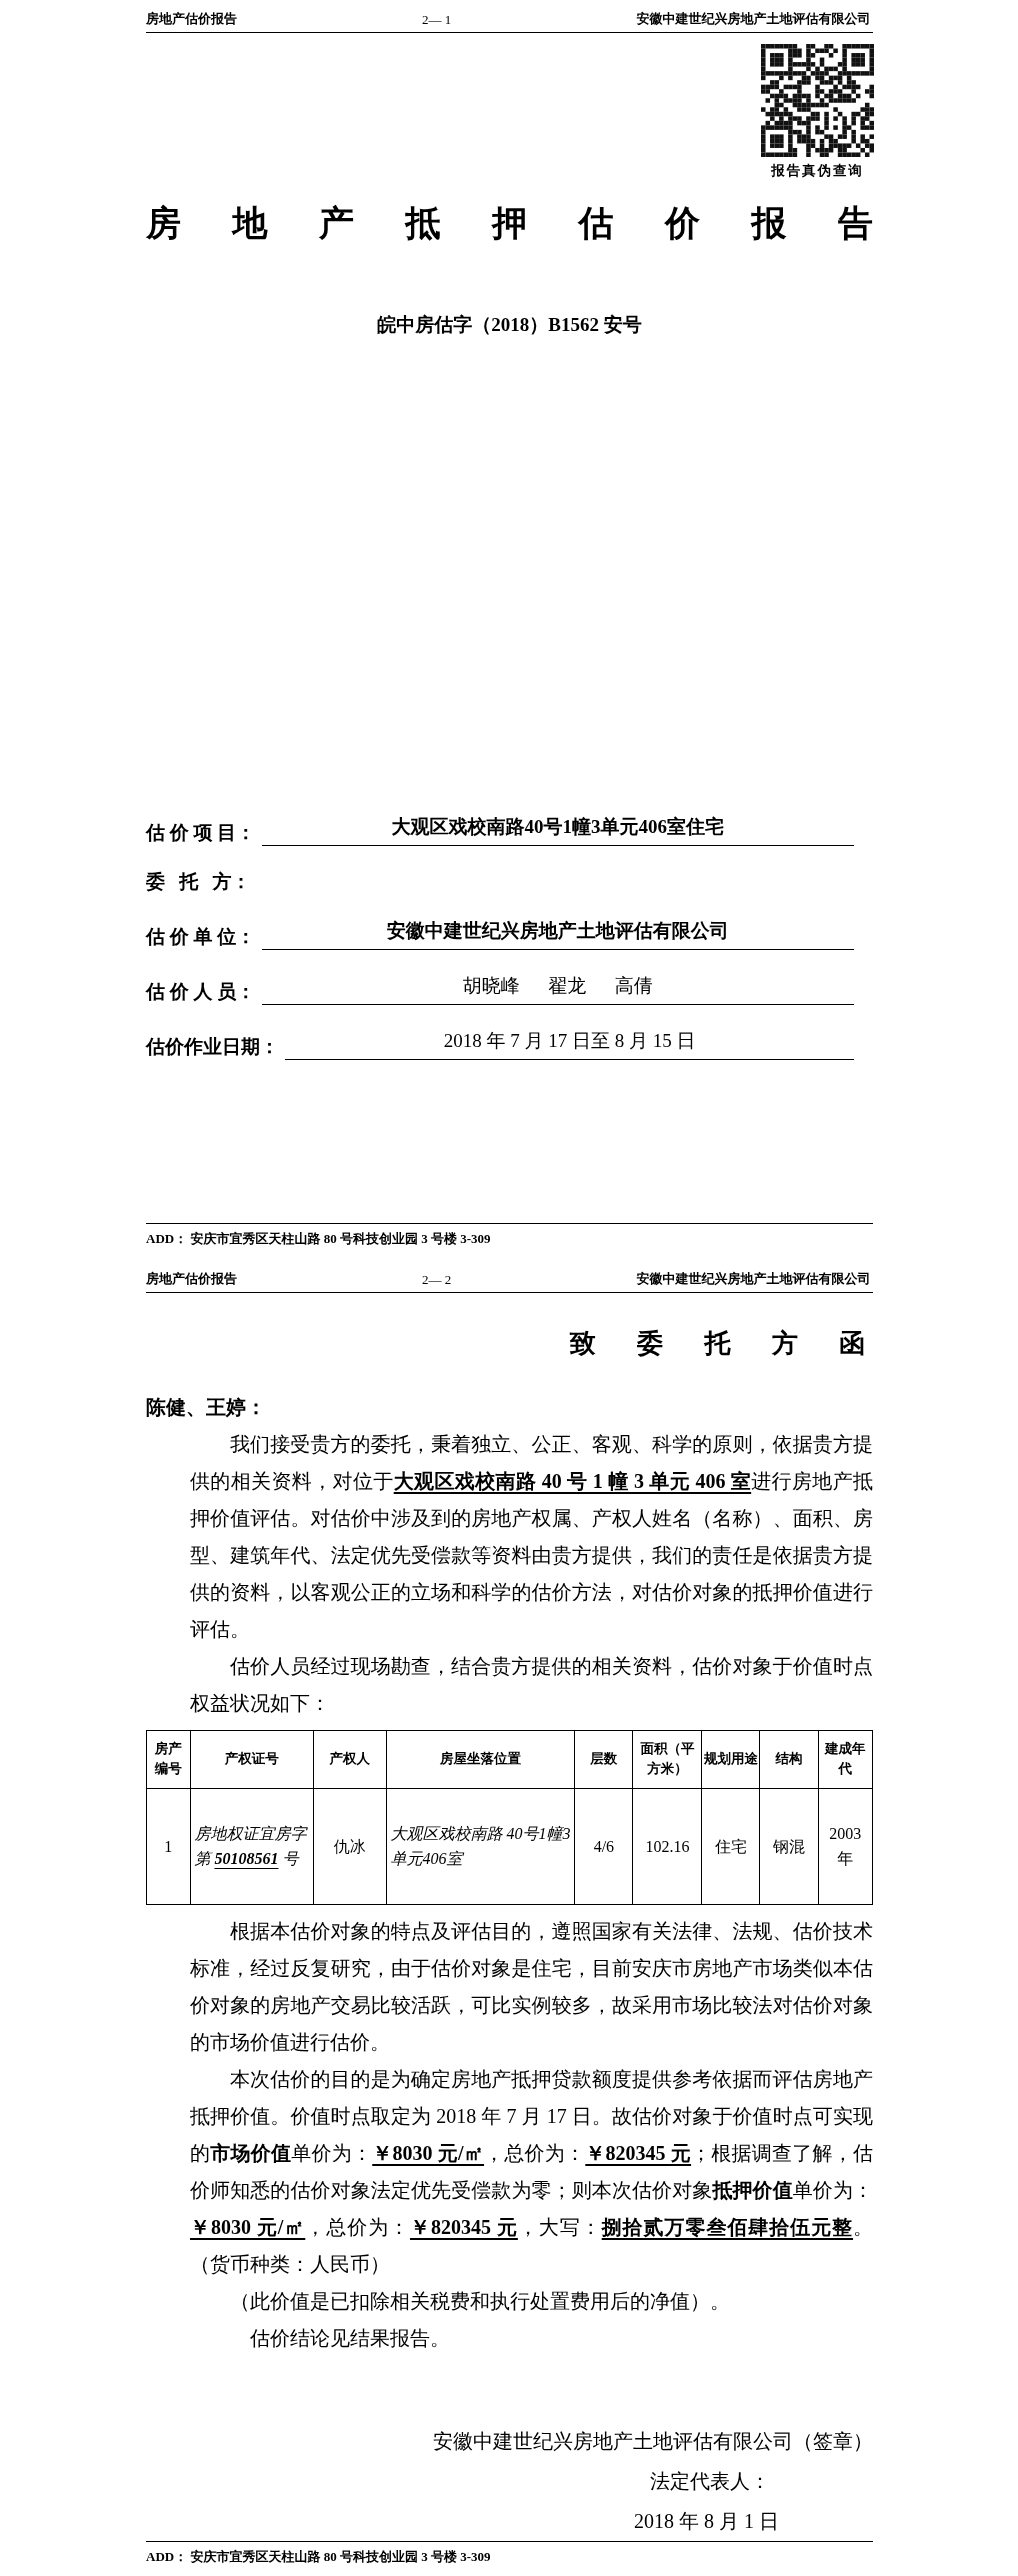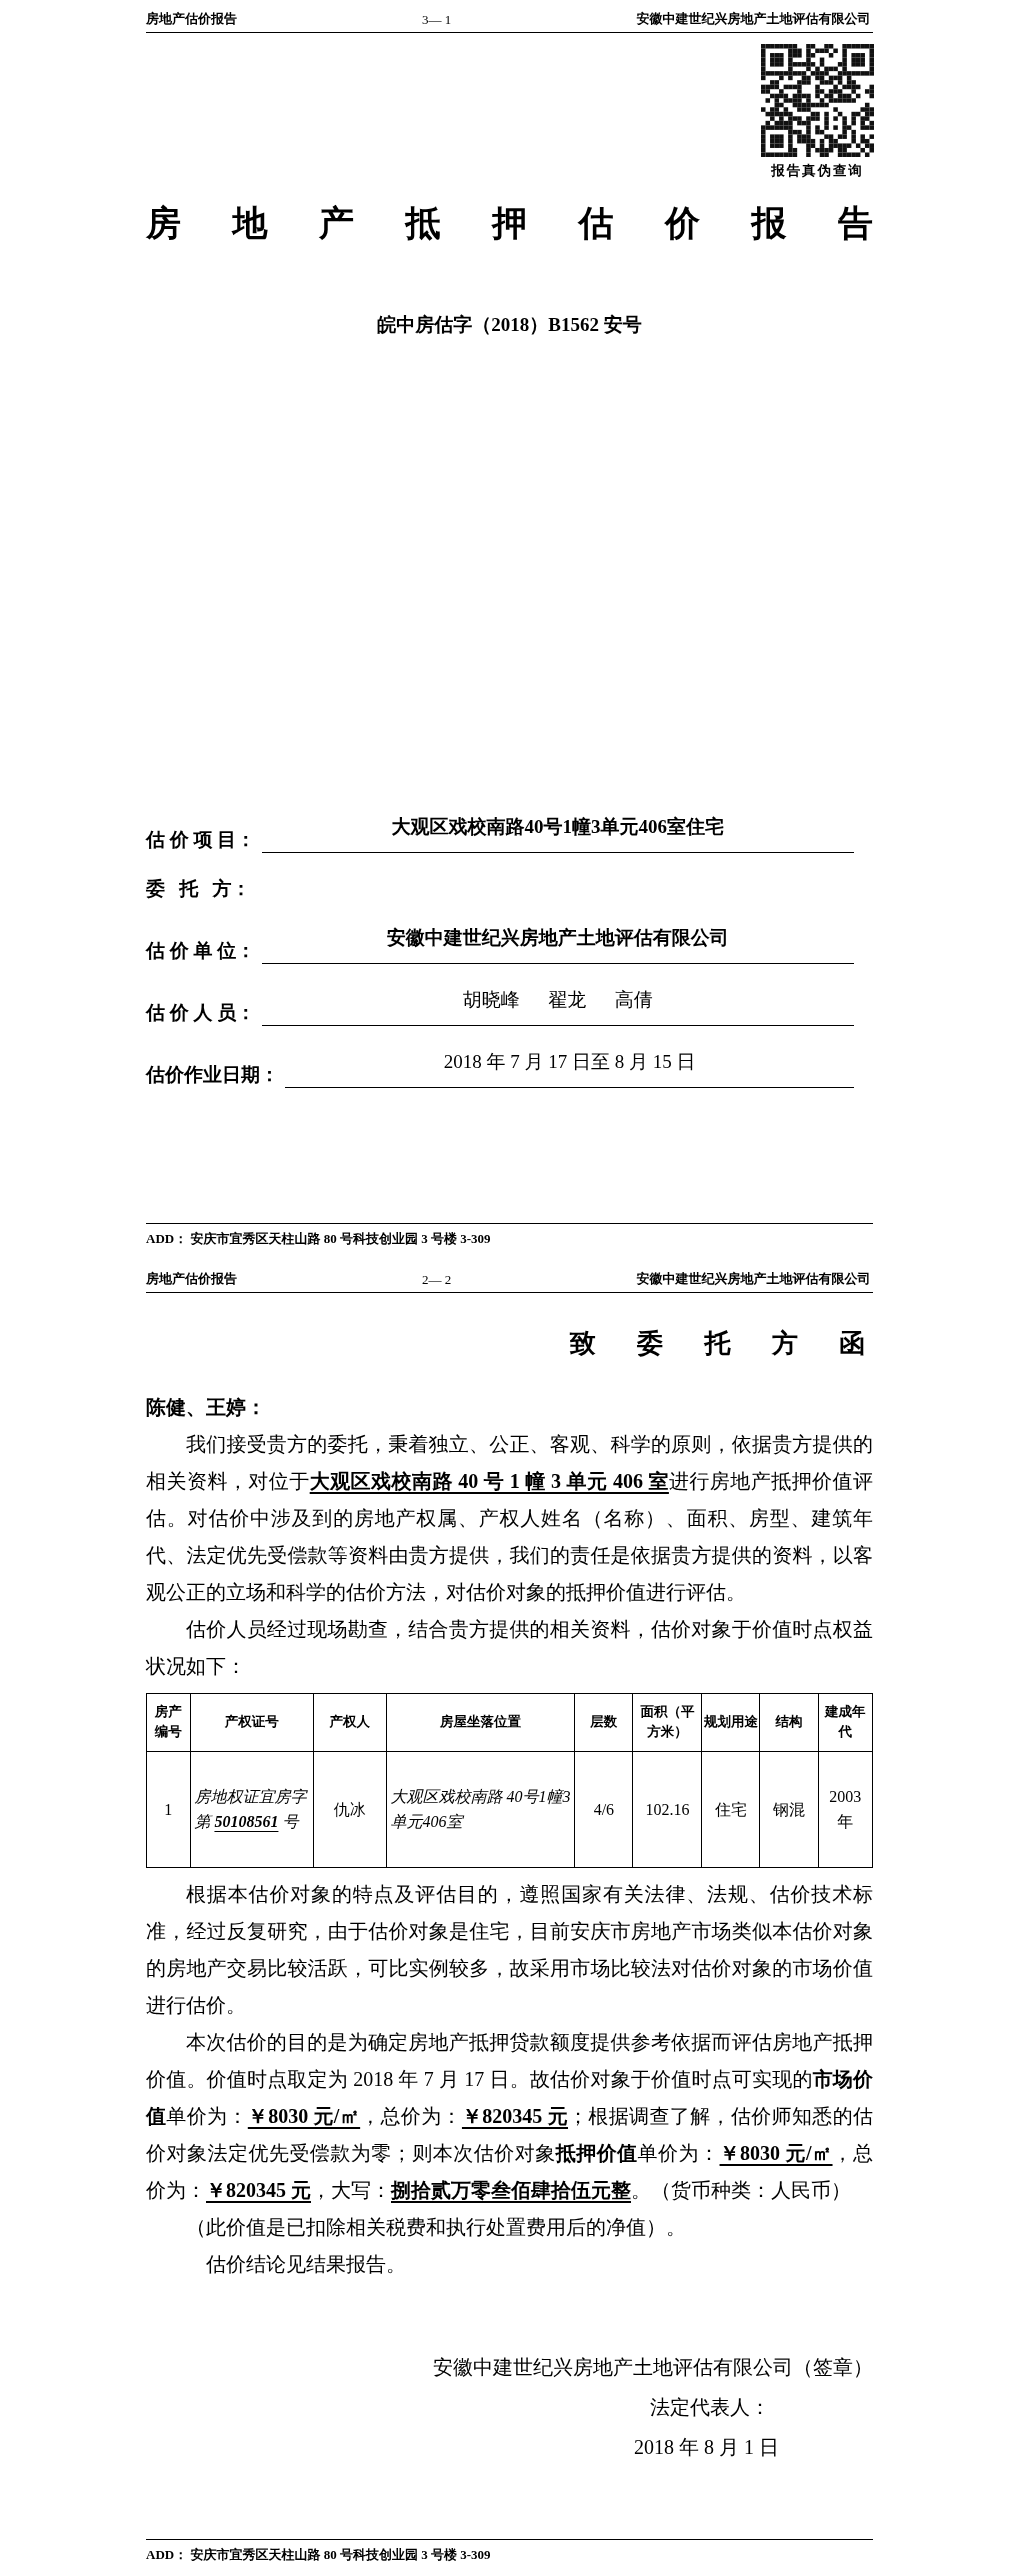--- a/index.html
+++ b/index.html
@@ -32,27 +32,27 @@
     margin-top:168px; font-size:35px; font-weight:bold; line-height:1.3;
     text-align:justify; text-align-last:justify; word-spacing:26px;
   }
   .report-number { margin-top:65px; text-align:center; font-size:19px; font-weight:bold; }
 
   .fields { margin-top:476px; }
   .frow { display:flex; align-items:flex-end; margin-bottom:23px; font-size:19px; }
   .flabel { flex:none; font-weight:bold; white-space:pre-wrap; margin-right:6.4px; }
   .fvalue {
     flex:1; border-bottom:1.3px solid #000; text-align:center;
-    white-space:pre-wrap; padding-bottom:12px; min-height:27px; margin-right:19px;
+    white-space:pre-wrap; padding-bottom:5px; min-height:27px; margin-right:19px;
   }
   .fvalue.bold { font-weight:bold; }
 
   .letter-title { margin-top:33px; text-align:right; font-size:26px; font-weight:bold; letter-spacing:7.7px; }
   .salutation { margin-top:28px; font-size:20px; font-weight:bold; line-height:37px; }
-  .para { font-size:20px; line-height:37px; text-align:justify; text-indent:2em; }
+  .para { font-size:20px; line-height:37px; text-align:justify; text-indent:2em;margin-left:44px; }
   .para.indent3 { text-indent:3em; }
   .b { font-weight:bold; }
   .bu { font-weight:bold; text-decoration:underline; text-underline-offset:3.9px; }
 
   .ptable { width:100%; border-collapse:collapse; margin:7.7px 0; table-layout:fixed; }
   .ptable th {
     border:0.6px solid #000; font-size:13.5px; font-weight:bold;
     text-align:center; vertical-align:middle; height:58px; padding:2.6px 1.3px; line-height:1.5;
   }
   .ptable td {
@@ -69,21 +69,21 @@
 </style>
 </head>
 <body>
 
 <div>
 
   <section class="page page-1">
 
     <header class="pg-header">
       <span>房地产估价报告</span>
-      <span class="page-no">3— 1</span>
+      <span class="page-no">2— 1</span>
       <span>安徽中建世纪兴房地产土地评估有限公司</span>
     </header>
 
     <div class="qr-block">
       <svg id="qr-svg" class="qr-svg" viewBox="0 0 100 100">
           <g fill="#111">
             <rect x="0" y="0" width="4" height="4"></rect>
             <rect x="4" y="0" width="4" height="4"></rect>
             <rect x="8" y="0" width="4" height="4"></rect>
             <rect x="12" y="0" width="4" height="4"></rect>

